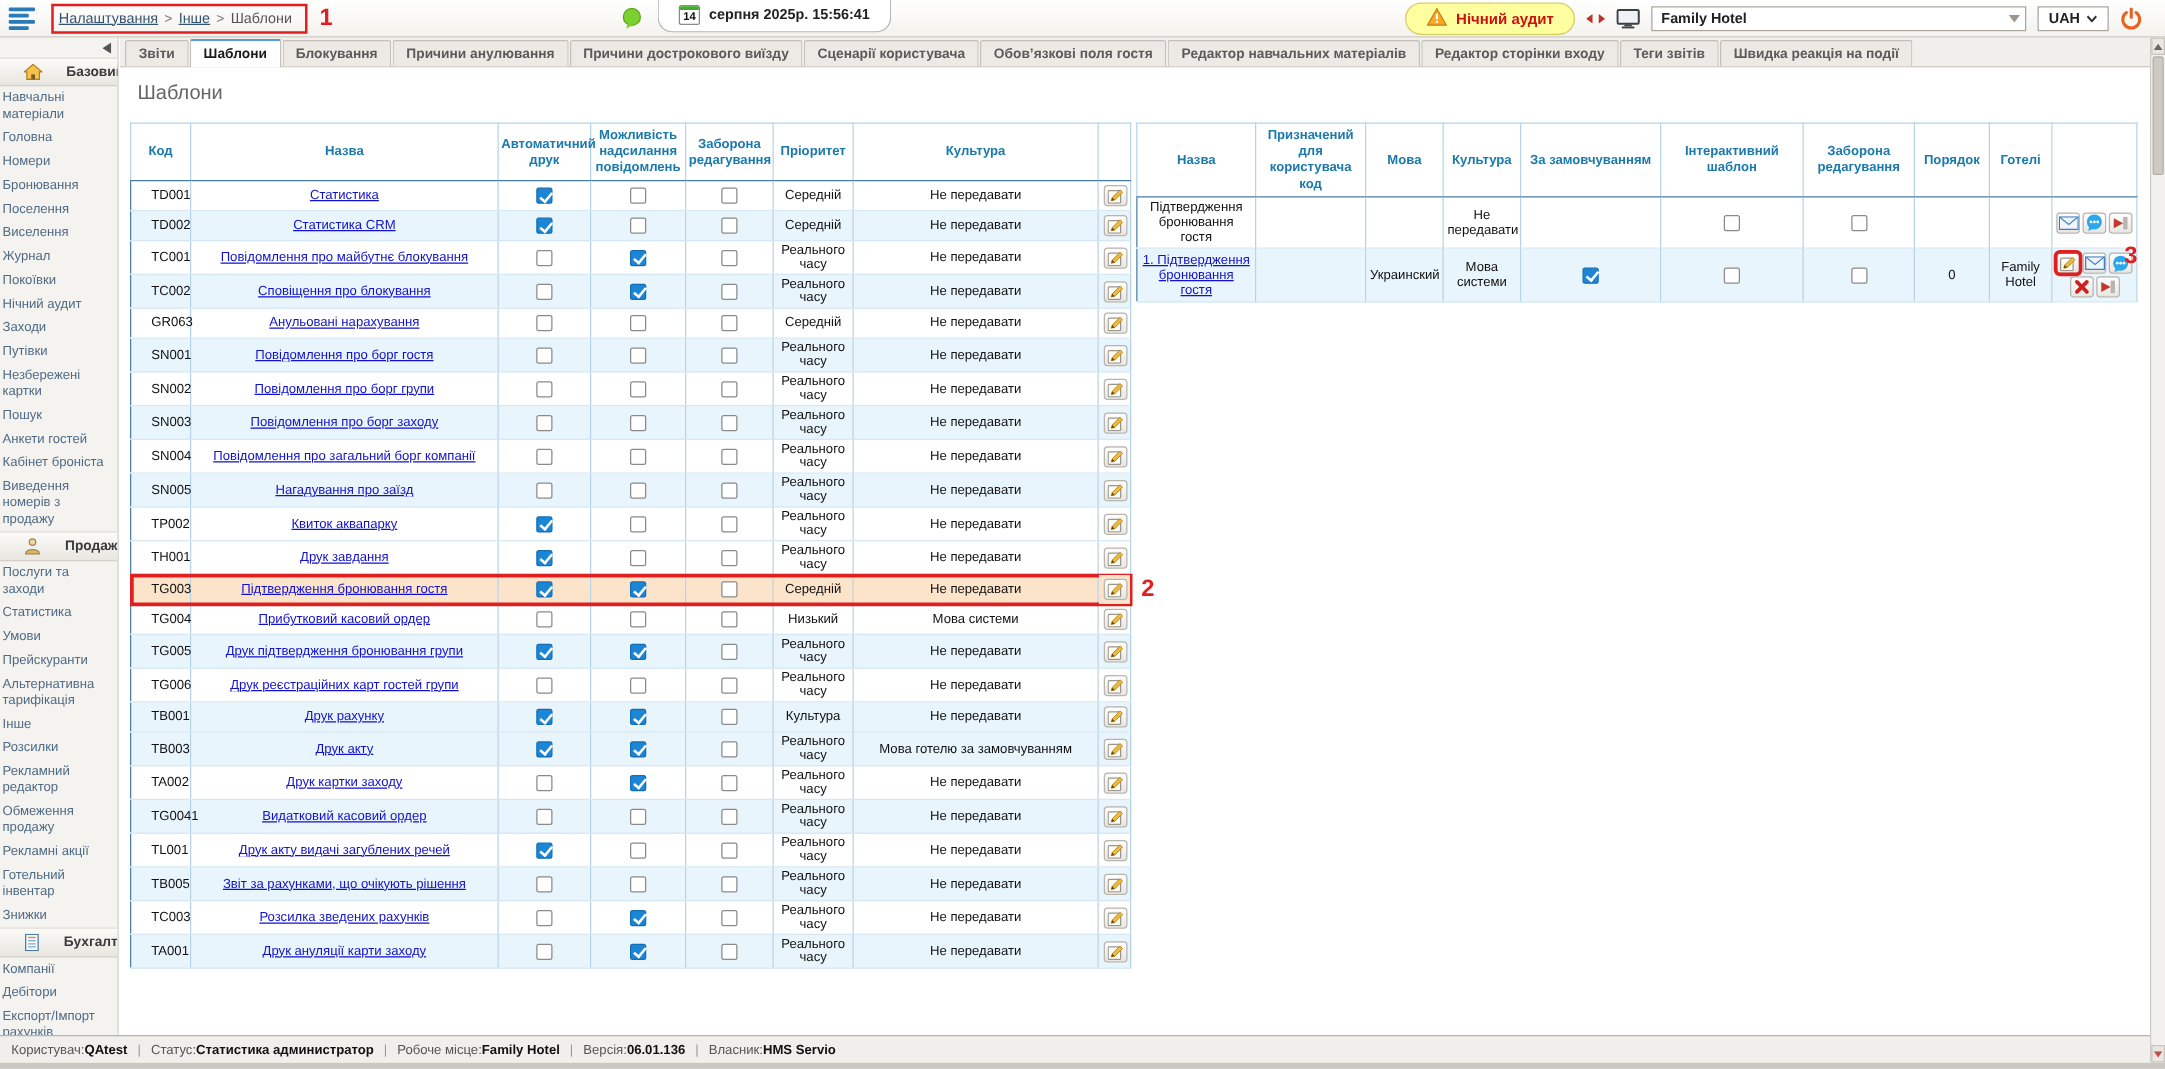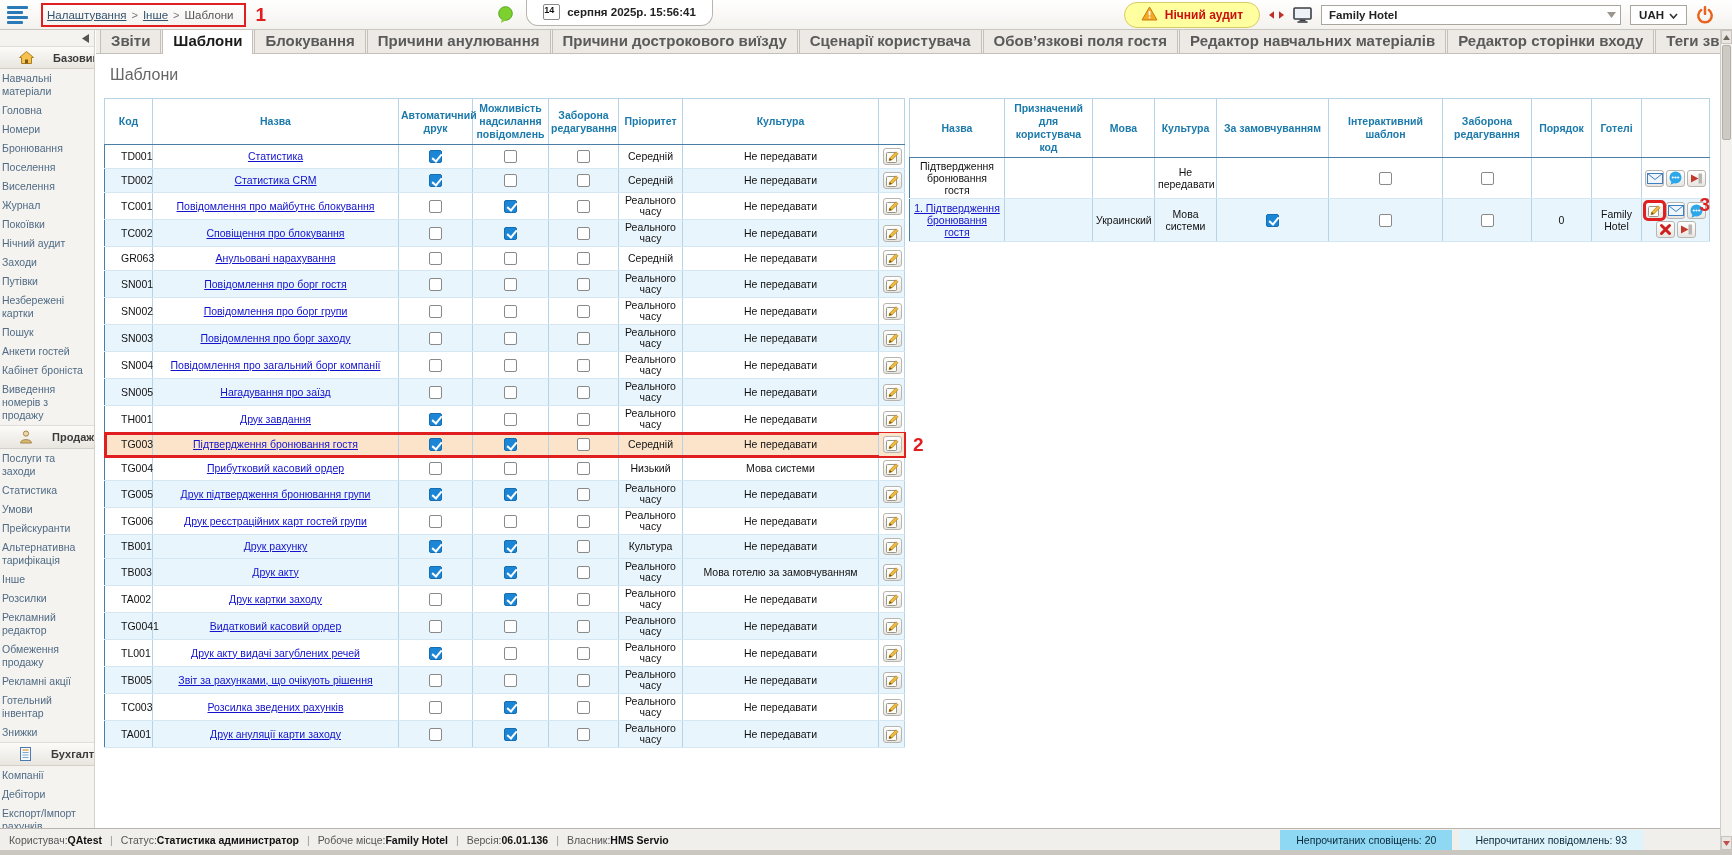--- a/index.html
+++ b/index.html
@@ -15,42 +15,42 @@
 .hamburger i:nth-child(3){width:21px}.hamburger i:nth-child(4){width:16px}
 .bc-box{border:2px solid #e02020;padding:2px 10px 2px 4px;display:flex;align-items:center;gap:5px;height:24px}
 .bc-link{color:#33536e;text-decoration:underline;font-size:11.5px;cursor:pointer}
 .bc-link.first{font-weight:normal}
 .bc-sep{color:#777}
 .bc-cur{color:#555;font-size:11.5px}
 .ann{color:#e02020;font-weight:bold;font-size:19px;line-height:19px}
 .ann-1{margin-left:10px}
 .dategroup{display:flex;align-items:center;gap:12px;margin:0 auto;transform:translateX(-90px)}
 .datebox{display:flex;align-items:center;gap:7px;border:1px solid #b9b5ae;border-top:none;border-radius:0 0 12px 12px;padding:3px 16px;background:#fff;font-weight:bold;font-size:11.5px;color:#222;height:26px;margin-top:-4px}
-.cal{width:17px;height:16px;border:1px solid #8a8a8a;background:#fff;display:inline-flex;flex-direction:row;border-radius:2px}
+.cal{width:17px;height:16px;border:1px solid #8a8a8a;background:#fff;display:inline-flex;flex-direction:column;border-radius:2px}
 .cal-top{height:3px;background:#3fae29;border-radius:1px 1px 0 0}
 .cal-num{font-size:9px;font-weight:bold;text-align:center;line-height:11px;color:#111}
 .rightgroup{display:flex;align-items:center;gap:9px;margin-right:18px}
 .audit{display:flex;align-items:center;gap:7px;background:#ffffa0;border:1px solid #d8cc66;border-radius:14px;padding:3px 16px;font-weight:bold;color:#cc1111;font-size:12px;cursor:pointer}
 .hotel-select{display:flex;align-items:center;width:300px;height:20px;border:1px solid #aaa69e;background:#fff;cursor:pointer}
 .hotel-select .val{flex:1;padding-left:7px;font-weight:bold;font-size:11.5px;color:#222;white-space:nowrap;overflow:hidden}
 .hotel-select .arr{width:17px;display:flex;justify-content:center;align-items:center}
 .uah{display:flex;align-items:center;gap:5px;height:20px;border:1px solid #aaa69e;background:#fff;padding:0 8px;font-weight:bold;font-size:11.5px;color:#222;cursor:pointer}
 .iconbtn{display:inline-flex;align-items:center;justify-content:center;cursor:pointer}
 
 
 .sidebar{position:absolute;left:0;top:30px;width:95px;height:798px;background:#f5f3ef;border-right:1px solid #d6d2cb;overflow:hidden}
 .sb-collapse{height:16px;display:flex;justify-content:flex-end;align-items:center;padding-right:5px;cursor:pointer}
 .sb-head{display:flex;align-items:center;gap:19px;padding:4px 19px;background:linear-gradient(#fcfbf9,#e9e6e0);border-top:1px solid #e2ded7;border-bottom:1px solid #d4d0c9;font-weight:bold;color:#3b3b3b;font-size:11px;cursor:pointer}
 .sb-ic{display:inline-flex;width:16px;justify-content:center}
 .sb-item{padding:3px 7px 3px 2px;color:#4f6b85;font-size:10.5px;line-height:13px;cursor:pointer}
 
 
 .main{position:absolute;left:96px;top:30px;width:1624px;height:798px;background:#fff}
 .tabstrip{height:24px;background:#f1efec;border-bottom:1px solid #c4c0b9;display:flex;align-items:flex-end;padding-left:4px}
-.tab{padding:4px 10px;margin-right:1px;background:#edeae6;border:1px solid #c4c0b9;border-bottom:none;font-weight:bold;color:#5a5a5a;font-size:15px;cursor:pointer;border-radius:2px 2px 0 0;white-space:nowrap}
+.tab{padding:4px 10px;margin-right:1px;background:#edeae6;border:1px solid #c4c0b9;border-bottom:none;font-weight:bold;color:#5a5a5a;font-size:11px;cursor:pointer;border-radius:2px 2px 0 0;white-space:nowrap}
 .tab.active{background:#fff;color:#1a1a1a;border-top:2px solid #5b9bd5;padding-bottom:5px;margin-bottom:-1px}
 .content{position:relative;height:774px;overflow:hidden;background:#fff}
 .page-title{position:absolute;left:14px;top:12px;font-size:16px;color:#666}
 
 table.grid{border-collapse:collapse;table-layout:fixed;position:absolute;top:44px;background:#fff;border:1px solid #4a7ea6}
 .main-grid{left:8px;width:800px}
 .detail-grid{left:813px;width:800px;border-width:2px}
 .grid th{color:#1b7aab;font-size:10.5px;font-weight:bold;text-align:center;vertical-align:middle;padding:3px 2px;background:#fff;border:1px solid #b7d3e6;border-bottom:1px solid #4a7ea6;line-height:13px}
 .grid td{font-size:10.5px;color:#111;text-align:center;vertical-align:middle;padding:2px 3px;border-right:1px solid #b7d3e6;border-bottom:1px solid #d5e7f3;line-height:11px}
 .grid td.code{text-align:left;padding-left:16px}
@@ -439,20 +439,36 @@
               <td>Не передавати</td>
               <td class="iconcell"><span class="ticon">
                   <svg width="13" height="13" viewBox="0 0 13 13">
                     <rect x="0.5" y="2.5" width="10" height="10" rx="1" fill="#fdfdf6" stroke="#9a968e"></rect>
                     <path d="M3 10.5 L3.8 8 L10 1.8 L12 3.8 L5.8 10 Z" fill="#f2b93c" stroke="#a9821c" stroke-width="0.7"></path>
                     <path d="M3 10.5 L3.8 8 L5.8 10 Z" fill="#6b4a12"></path>
                   </svg>
                 </span></td>
             </tr>
             <tr>
+              <td class="code">TP002</td>
+              <td><a>Квиток аквапарку</a></td>
+              <td><span class="cb on"></span></td>
+              <td><span class="cb"></span></td>
+              <td><span class="cb"></span></td>
+              <td>Реального часу</td>
+              <td>Не передавати</td>
+              <td class="iconcell"><span class="ticon">
+                  <svg width="13" height="13" viewBox="0 0 13 13">
+                    <rect x="0.5" y="2.5" width="10" height="10" rx="1" fill="#fdfdf6" stroke="#9a968e"></rect>
+                    <path d="M3 10.5 L3.8 8 L10 1.8 L12 3.8 L5.8 10 Z" fill="#f2b93c" stroke="#a9821c" stroke-width="0.7"></path>
+                    <path d="M3 10.5 L3.8 8 L5.8 10 Z" fill="#6b4a12"></path>
+                  </svg>
+                </span></td>
+            </tr>
+            <tr>
               <td class="code">TH001</td>
               <td><a>Друк завдання</a></td>
               <td><span class="cb on"></span></td>
               <td><span class="cb"></span></td>
               <td><span class="cb"></span></td>
               <td>Реального часу</td>
               <td>Не передавати</td>
               <td class="iconcell"><span class="ticon">
                   <svg width="13" height="13" viewBox="0 0 13 13">
                     <rect x="0.5" y="2.5" width="10" height="10" rx="1" fill="#fdfdf6" stroke="#9a968e"></rect>
@@ -790,24 +806,20 @@
         <span class="sb-sep">|</span>
         <span class="sb-lab">Робоче місце: </span>
         <span class="sb-val">Family Hotel</span>
         <span class="sb-sep">|</span>
         <span class="sb-lab">Версія: </span>
         <span class="sb-val">06.01.136</span>
         <span class="sb-sep">|</span>
         <span class="sb-lab">Власник: </span>
         <span class="sb-val">HMS Servio</span>
       </div>
-    <div class="notifs" id="notifs">
-        <div class="notif n1">Непрочитаних сповіщень: 20</div>
-        <div class="notif n2">Непрочитаних повідомлень: 93</div>
-      </div>
   </div>
   <div class="bottomstrip"></div>
 
   <div class="vscroll">
     <div class="vs-btn vs-up">
       <svg width="7" height="5">
           <polygon points="3.5,0 7,5 0,5" fill="#6a665f"></polygon>
         </svg>
     </div>
     <div class="vs-thumb"></div>

